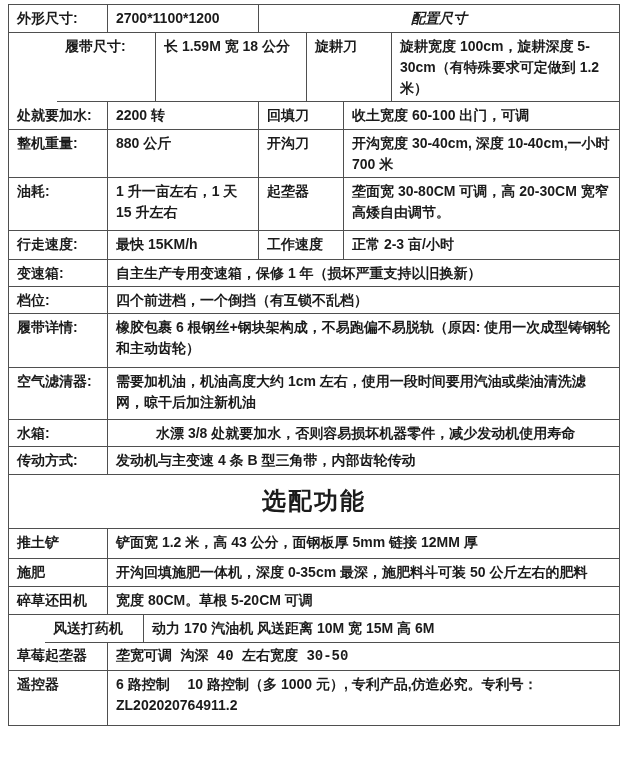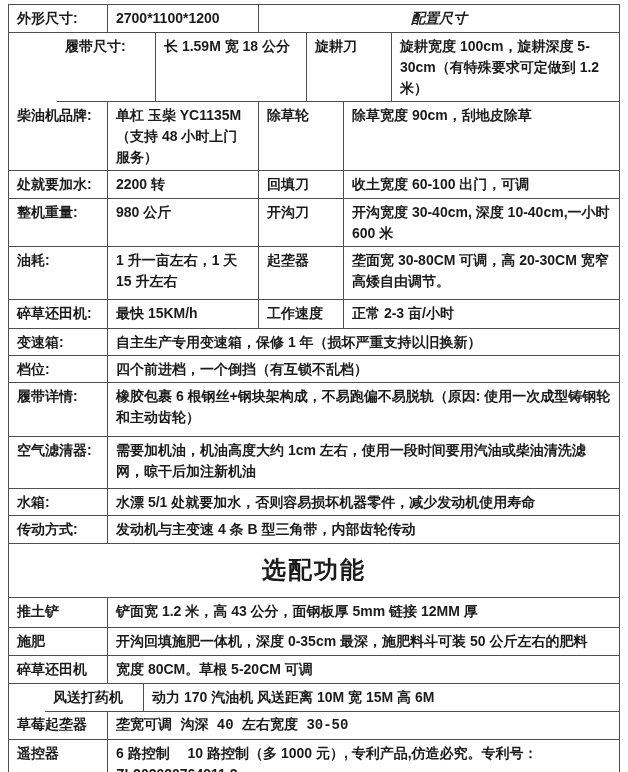--- a/index.html
+++ b/index.html
@@ -49,21 +49,21 @@
   .r2  { min-height: 53px; margin-left: 48px; }
   .r3  { min-height: 66px; }
   .r4  { min-height: 28px; }
   .r5  { min-height: 46px; }
   .r6  { min-height: 53px; }
   .r7  { min-height: 29px; }
   .r8  { min-height: 27px; }
   .r9  { min-height: 27px; }
   .r10 { min-height: 54px; }
   .r11 { min-height: 52px; }
-  .r12 { min-height: 27px; }
+  .r12 { min-height: 27px; gap: 40px; }
   .r13 { min-height: 28px; }
   .r14 { min-height: 54px; }
   .r15 { min-height: 30px; }
   .r16 { min-height: 28px; }
   .r17 { min-height: 28px; }
   .r18 { min-height: 28px; margin-left: 36px; }
   .r19 { min-height: 28px; font-family: Liberation Mono, monospace; }
   .r20 { min-height: 54px; }
 </style>
 </head>
@@ -78,50 +78,44 @@
       <div class="cell span-right">配置尺寸</div>
     </div>
 
     <div class="row r2">
       <div class="cell">履带尺寸:</div>
       <div class="cell">长 1.59M 宽 18 公分</div>
       <div class="cell">旋耕刀</div>
       <div class="cell">旋耕宽度 100cm，旋耕深度 5-30cm（有特殊要求可定做到 1.2 米）</div>
     </div>
 
-    <div class="row r3">
-      <div class="cell">柴油机品牌:</div>
-      <div class="cell">单杠 玉柴 YC1135M （支持 48 小时上门服务）</div>
-      <div class="cell">除草轮</div>
-      <div class="cell">除草宽度 90cm，刮地皮除草</div>
-    </div>
 
     <div class="row r4">
       <div class="cell">处就要加水:</div>
       <div class="cell">2200 转</div>
       <div class="cell">回填刀</div>
       <div class="cell">收土宽度 60-100 出门，可调</div>
     </div>
 
     <div class="row r5">
       <div class="cell">整机重量:</div>
-      <div class="cell">980 公斤</div>
+      <div class="cell">880 公斤</div>
       <div class="cell">开沟刀</div>
-      <div class="cell">开沟宽度 30-40cm, 深度 10-40cm,一小时 600 米</div>
+      <div class="cell">开沟宽度 30-40cm, 深度 10-40cm,一小时 700 米</div>
     </div>
 
     <div class="row r6">
       <div class="cell">油耗:</div>
       <div class="cell">1 升一亩左右，1 天 15 升左右</div>
       <div class="cell">起垄器</div>
       <div class="cell">垄面宽 30-80CM 可调，高 20-30CM 宽窄高矮自由调节。</div>
     </div>
 
     <div class="row r7">
-      <div class="cell">碎草还田机:</div>
+      <div class="cell">行走速度:</div>
       <div class="cell">最快 15KM/h</div>
       <div class="cell">工作速度</div>
       <div class="cell">正常 2-3 亩/小时</div>
     </div>
 
     <div class="row r8">
       <div class="cell">变速箱:</div>
       <div class="cell span-wide">自主生产专用变速箱，保修 1 年（损坏严重支持以旧换新）</div>
     </div>
 
@@ -135,21 +129,21 @@
       <div class="cell span-wide">橡胶包裹 6 根钢丝+钢块架构成，不易跑偏不易脱轨（原因: 使用一次成型铸钢轮和主动齿轮）</div>
     </div>
 
     <div class="row r11">
       <div class="cell">空气滤清器:</div>
       <div class="cell span-wide">需要加机油，机油高度大约 1cm 左右，使用一段时间要用汽油或柴油清洗滤网，晾干后加注新机油</div>
     </div>
 
     <div class="row r12">
       <div class="cell">水箱:</div>
-      <div class="cell span-wide">水漂 5/1 处就要加水，否则容易损坏机器零件，减少发动机使用寿命</div>
+      <div class="cell span-wide">水漂 3/8 处就要加水，否则容易损坏机器零件，减少发动机使用寿命</div>
     </div>
 
     <div class="row r13">
       <div class="cell">传动方式:</div>
       <div class="cell span-wide">发动机与主变速 4 条 B 型三角带，内部齿轮传动</div>
     </div>
 
     <div class="row r14">
       <div class="cell span-full section-title">选配功能</div>
     </div>

